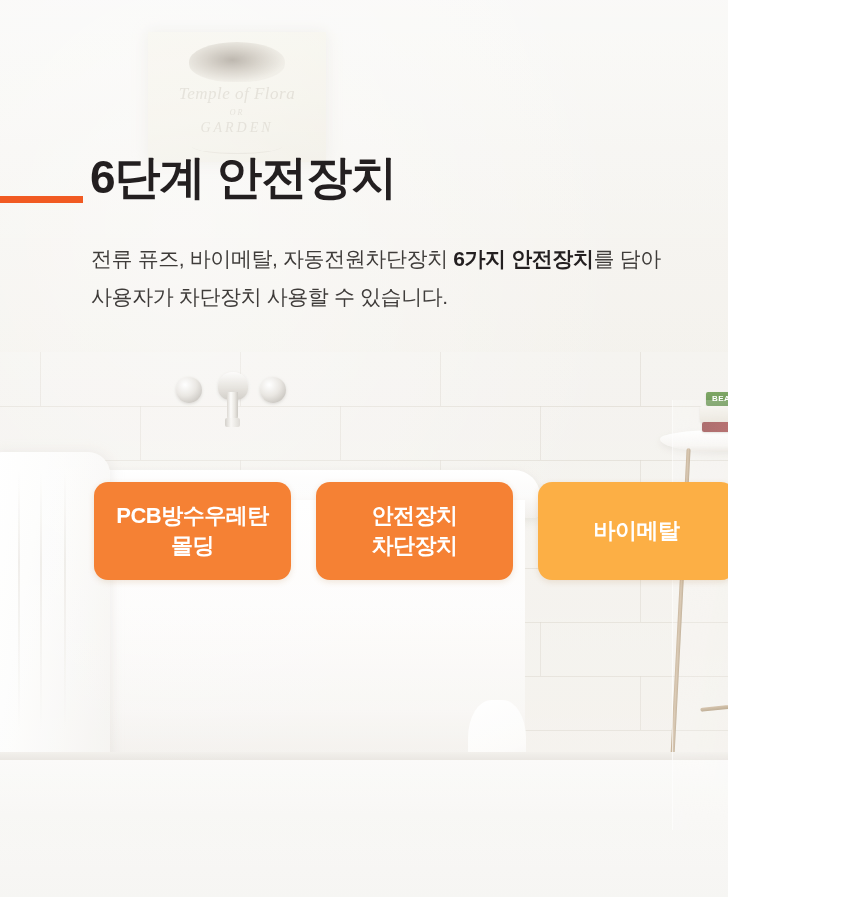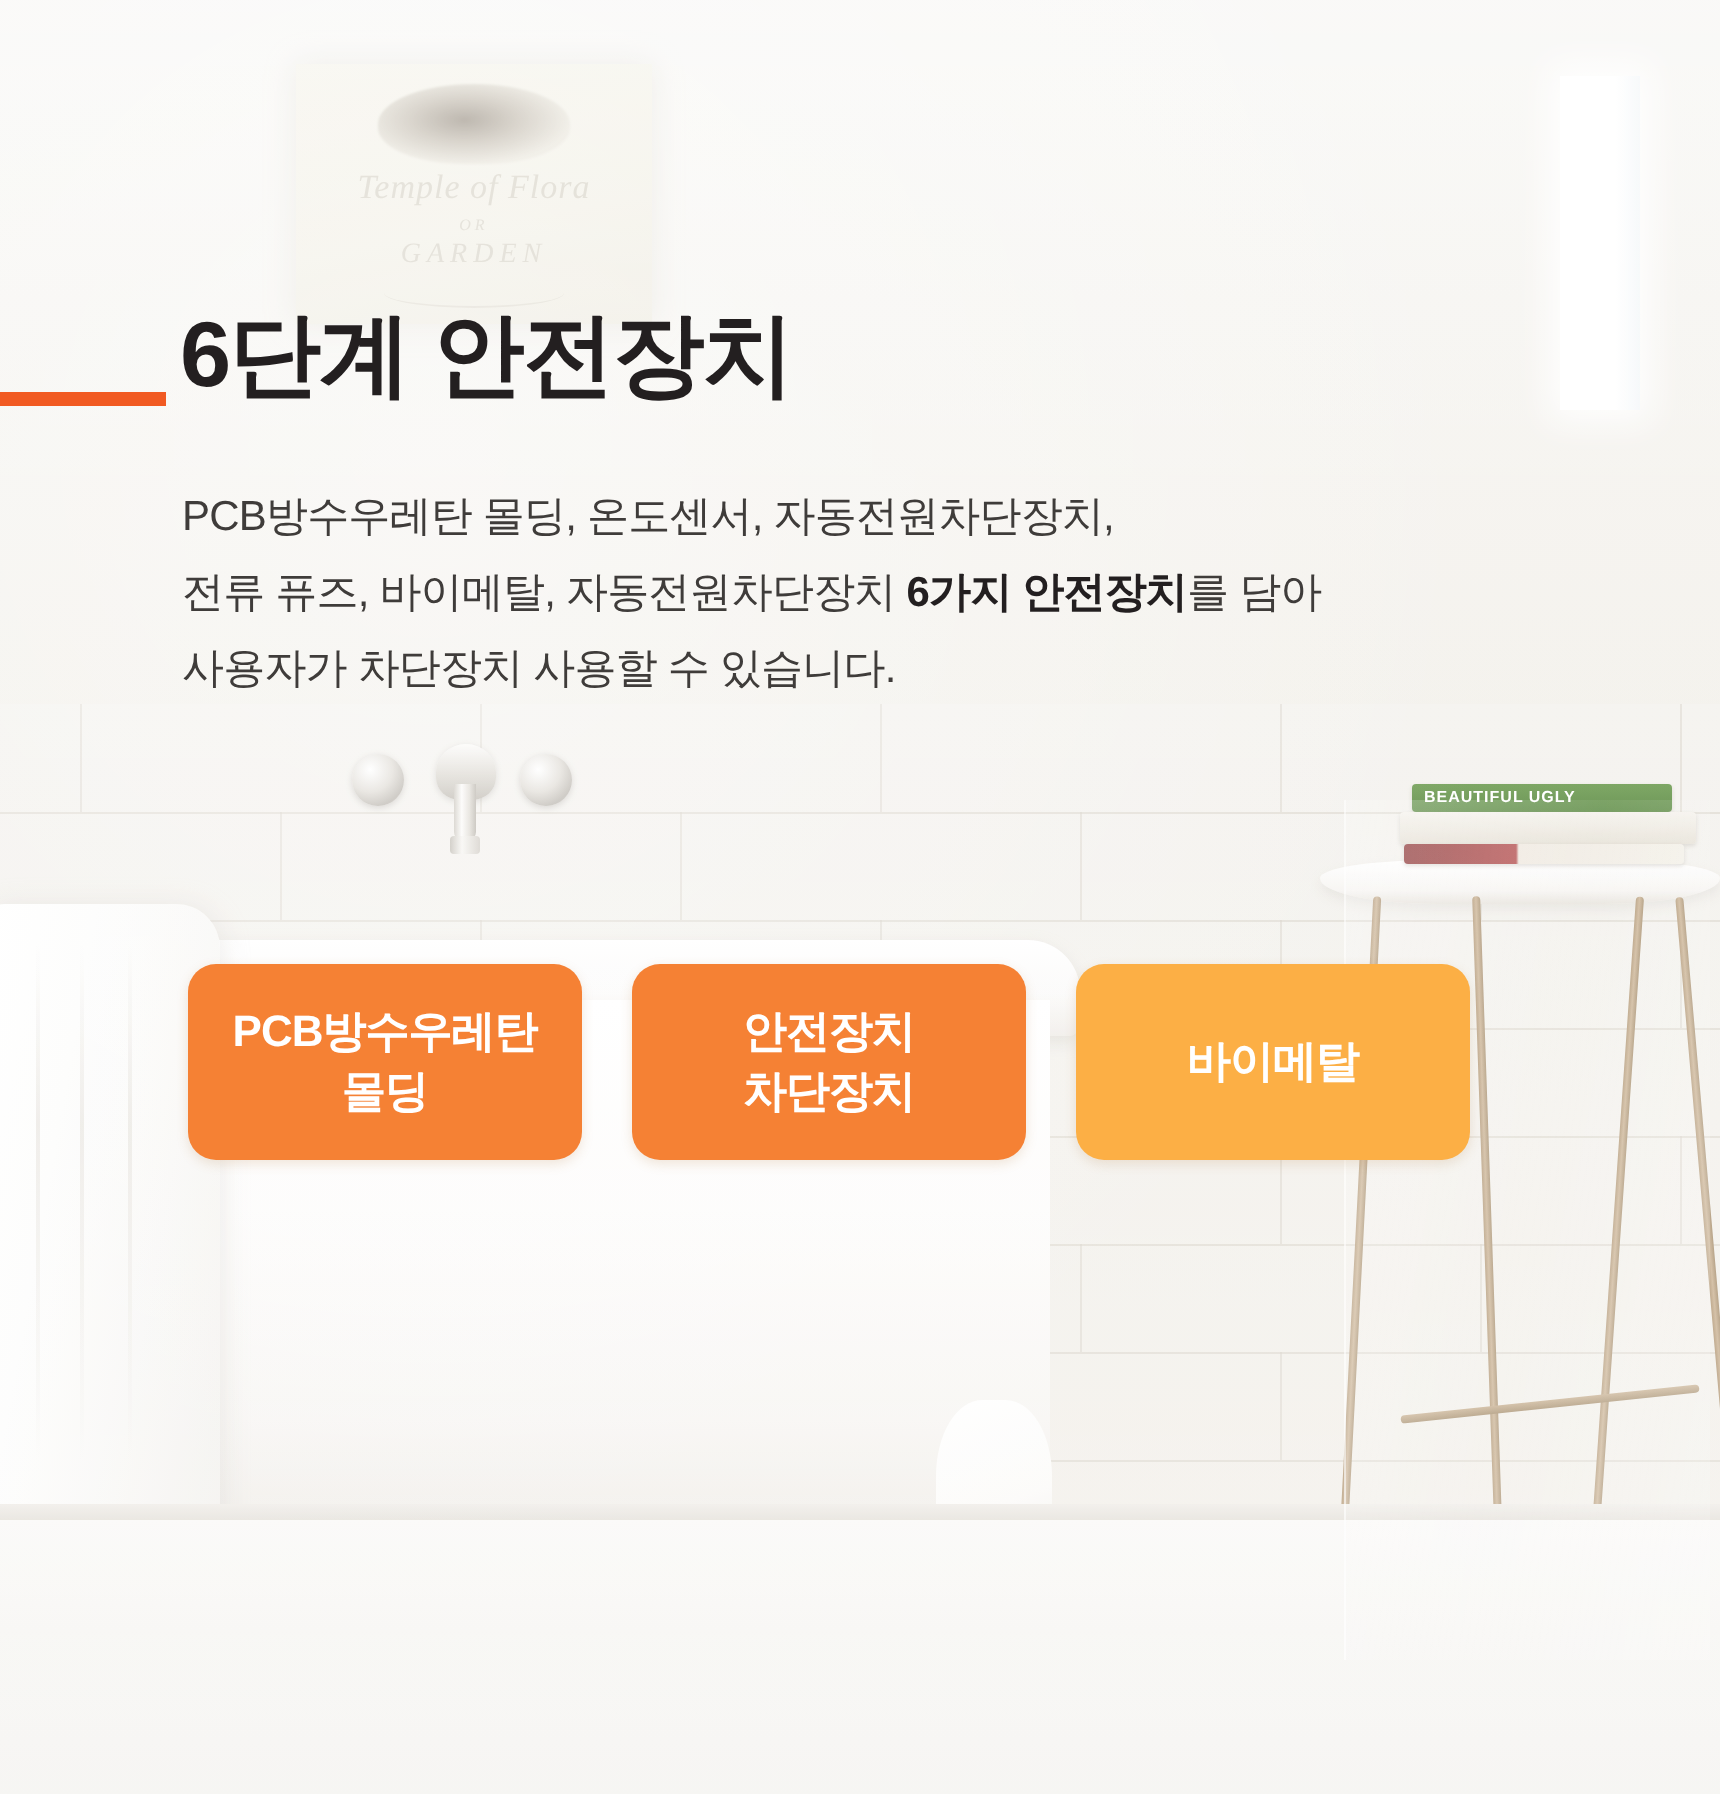--- a/index.html
+++ b/index.html
@@ -7,21 +7,21 @@
     margin: 0;
     padding: 0;
     background: #ffffff;
   }
   body {
     font-family: "Liberation Sans", "DejaVu Sans", sans-serif;
   }
 
   #page {
     position: relative;
-    width: 860px;
+    width: 728px;
     height: 897px;
     overflow: hidden;
     background: #f9a8d4;
   }
 
   
   .photo {
     position: absolute;
     inset: 0;
     overflow: hidden;
@@ -426,21 +426,20 @@
     <div class="photo-wash"></div>
   </div>
 
   <div class="content">
 
     <div class="accent-rule" style="background: rgb(241, 90, 34);"></div>
 
     <h1 class="headline">6단계 안전장치</h1>
 
     <div class="body-copy">
-      <p>PCB방수우레탄 몰딩, 온도센서, 자동전원차단장치,</p>
       <p><span>전류 퓨즈, 바이메탈, 자동전원차단장치 </span><span class="bold">6가지 안전장치</span><span>를 담아</span></p>
       <p>사용자가 차단장치 사용할 수 있습니다.</p>
     </div>
 
     <div class="badge-grid">
       <div class="badge" style="background: rgb(245, 129, 52);">PCB방수우레탄
 몰딩</div>
       <div class="badge" style="background: rgb(245, 129, 52);">안전장치
 차단장치</div>
       <div class="badge" style="background: rgb(252, 175, 69);">바이메탈</div>

